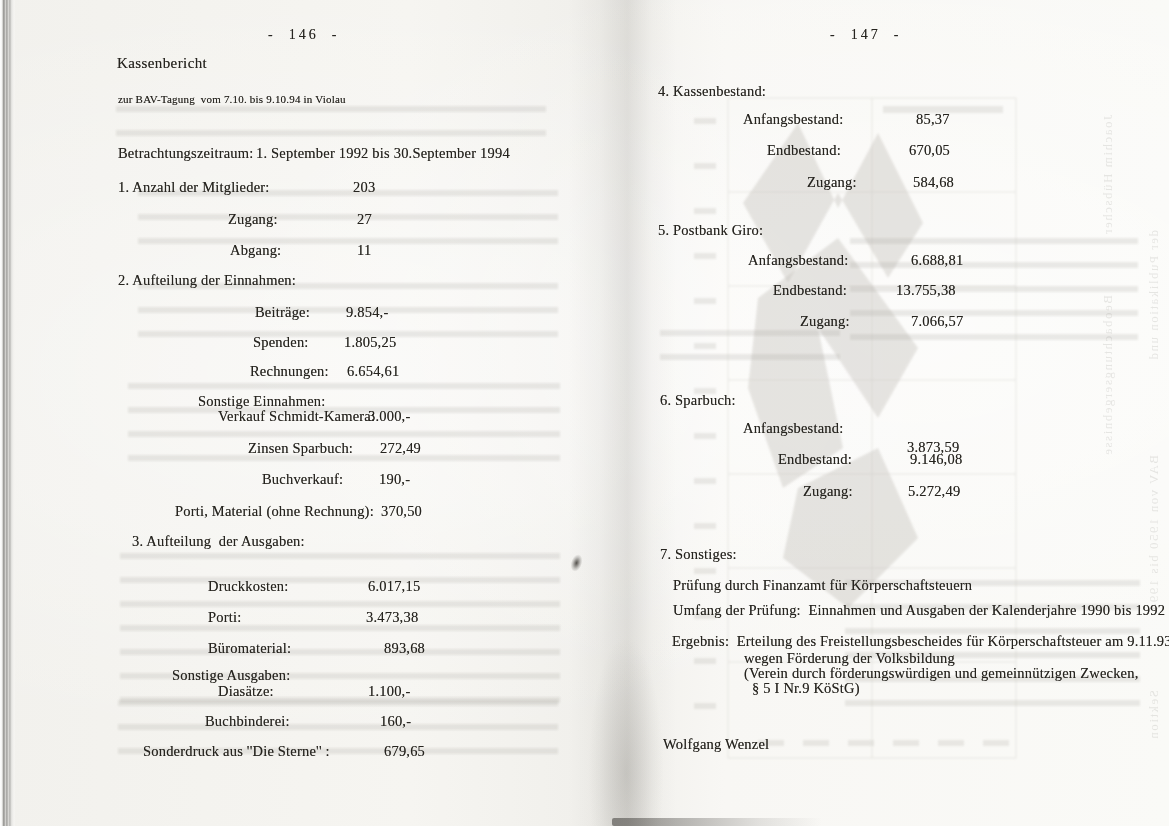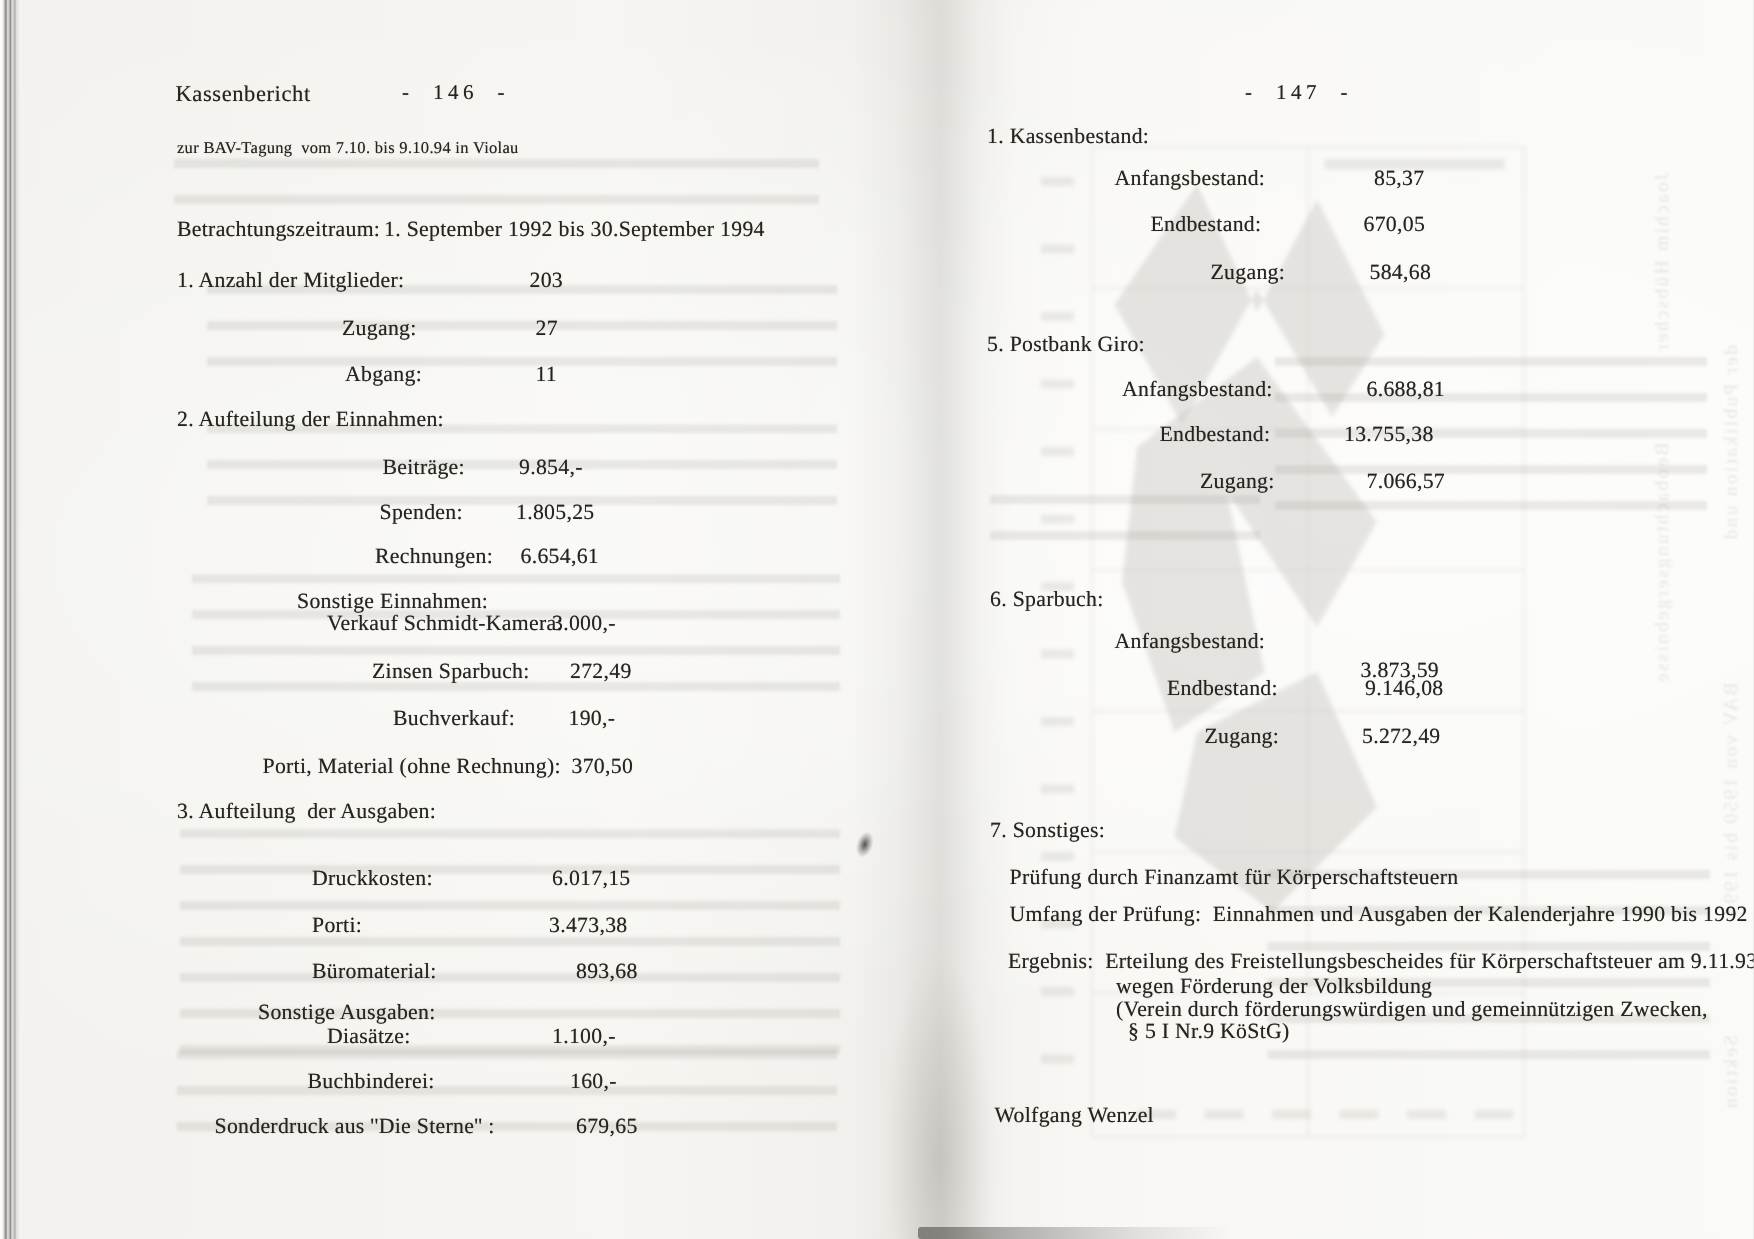--- a/index.html
+++ b/index.html
@@ -11,21 +11,21 @@
     background:
       radial-gradient(ellipse at 28% 45%, rgba(255,255,255,0.45), rgba(0,0,0,0) 60%),
       radial-gradient(ellipse at 78% 40%, rgba(255,255,255,0.55), rgba(0,0,0,0) 55%),
       linear-gradient(90deg,#f2f1ed 0%,#f6f5f1 35%,#f0efeb 52%,#f8f7f4 62%,#fafaf7 100%);
   }
   .line{
     position:absolute;font-size:14.5px;line-height:1.15;
     color:#26241f;white-space:pre;letter-spacing:0.2px;
     text-shadow:0 0 0.5px rgba(36,34,30,0.55);
   }
-  .pn{font-size:14px;letter-spacing:3px;margin-top:28px;}
+  .pn{font-size:14px;letter-spacing:3px;}
   .title{font-size:15px;letter-spacing:0.4px;}
   .small{font-size:11px;letter-spacing:0.2px;}
   
   .binding{
     position:absolute;left:0;top:0;width:15px;height:826px;
     background:linear-gradient(90deg,#ffffff 0,#f2f2f0 2px,#b9b8b5 3px,#83827f 4px,
       #d7d6d3 5px,#cbcac7 6px,#8e8d8a 7px,#e4e3e0 8px,#b2b1ae 10px,#dededb 11px,
       #f1f0ed 13px,#f6f5f2 15px);
   }
   .gutter{
@@ -154,41 +154,41 @@
     <div class="line" style="left:198px;top:393px">Sonstige Einnahmen:</div>
     <div class="line" style="left:218px;top:408px">Verkauf Schmidt-Kamera:</div>
     <div class="line" style="left:368px;top:408px">3.000,-</div>
     <div class="line" style="left:248px;top:440px">Zinsen Sparbuch:</div>
     <div class="line" style="left:380px;top:440px">272,49</div>
     <div class="line" style="left:262px;top:471px">Buchverkauf:</div>
     <div class="line" style="left:379px;top:471px">190,-</div>
     <div class="line" style="left:175px;top:503px">Porti, Material (ohne Rechnung):</div>
     <div class="line" style="left:381px;top:503px">370,50</div>
 
-    <div class="line" style="left:118px;top:533px">3. Aufteilung  der Ausgaben:</div>
+    <div class="line" style="left:132px;top:533px">3. Aufteilung  der Ausgaben:</div>
     <div class="line" style="left:208px;top:578px">Druckkosten:</div>
     <div class="line" style="left:368px;top:578px">6.017,15</div>
     <div class="line" style="left:208px;top:609px">Porti:</div>
     <div class="line" style="left:366px;top:609px">3.473,38</div>
     <div class="line" style="left:208px;top:640px">Büromaterial:</div>
     <div class="line" style="left:384px;top:640px">893,68</div>
 
     <div class="line" style="left:172px;top:667px">Sonstige Ausgaben:</div>
     <div class="line" style="left:218px;top:683px">Diasätze:</div>
     <div class="line" style="left:368px;top:683px">1.100,-</div>
     <div class="line" style="left:205px;top:713px">Buchbinderei:</div>
     <div class="line" style="left:380px;top:713px">160,-</div>
     <div class="line" style="left:143px;top:743px">Sonderdruck aus ''Die Sterne'' :</div>
     <div class="line" style="left:384px;top:743px">679,65</div>
   </div>
 
   <div>
     <div class="line pn" style="left:830px;top:27px">-  147  -</div>
 
-    <div class="line" style="left:658px;top:83px">1. Kassenbestand:</div>
+    <div class="line" style="left:658px;top:83px">4. Kassenbestand:</div>
     <div class="line" style="left:743px;top:111px">Anfangsbestand:</div>
     <div class="line" style="left:916px;top:111px">85,37</div>
     <div class="line" style="left:767px;top:142px">Endbestand:</div>
     <div class="line" style="left:909px;top:142px">670,05</div>
     <div class="line" style="left:807px;top:174px">Zugang:</div>
     <div class="line" style="left:913px;top:174px">584,68</div>
 
     <div class="line" style="left:658px;top:222px">5. Postbank Giro:</div>
     <div class="line" style="left:748px;top:252px">Anfangsbestand:</div>
     <div class="line" style="left:911px;top:252px">6.688,81</div>

